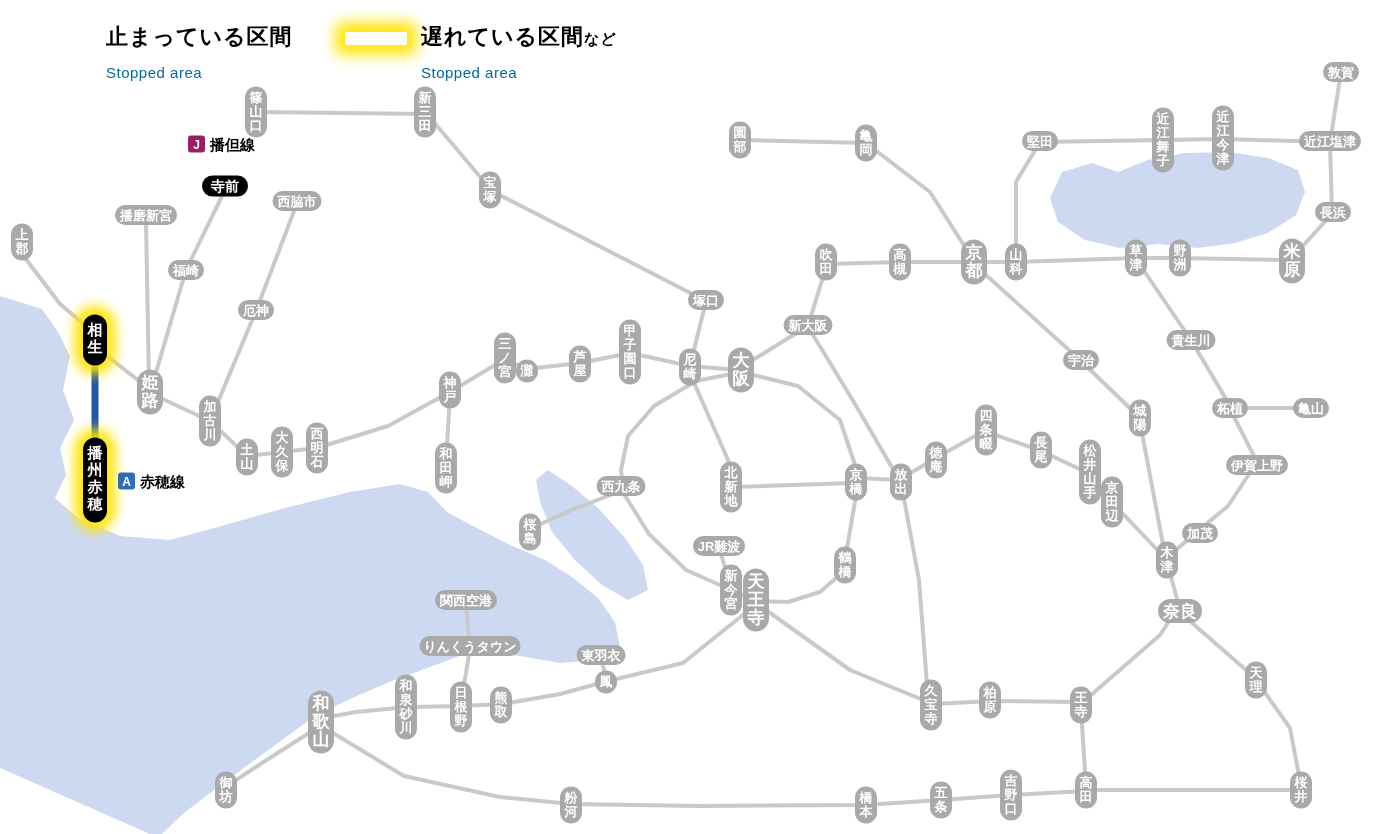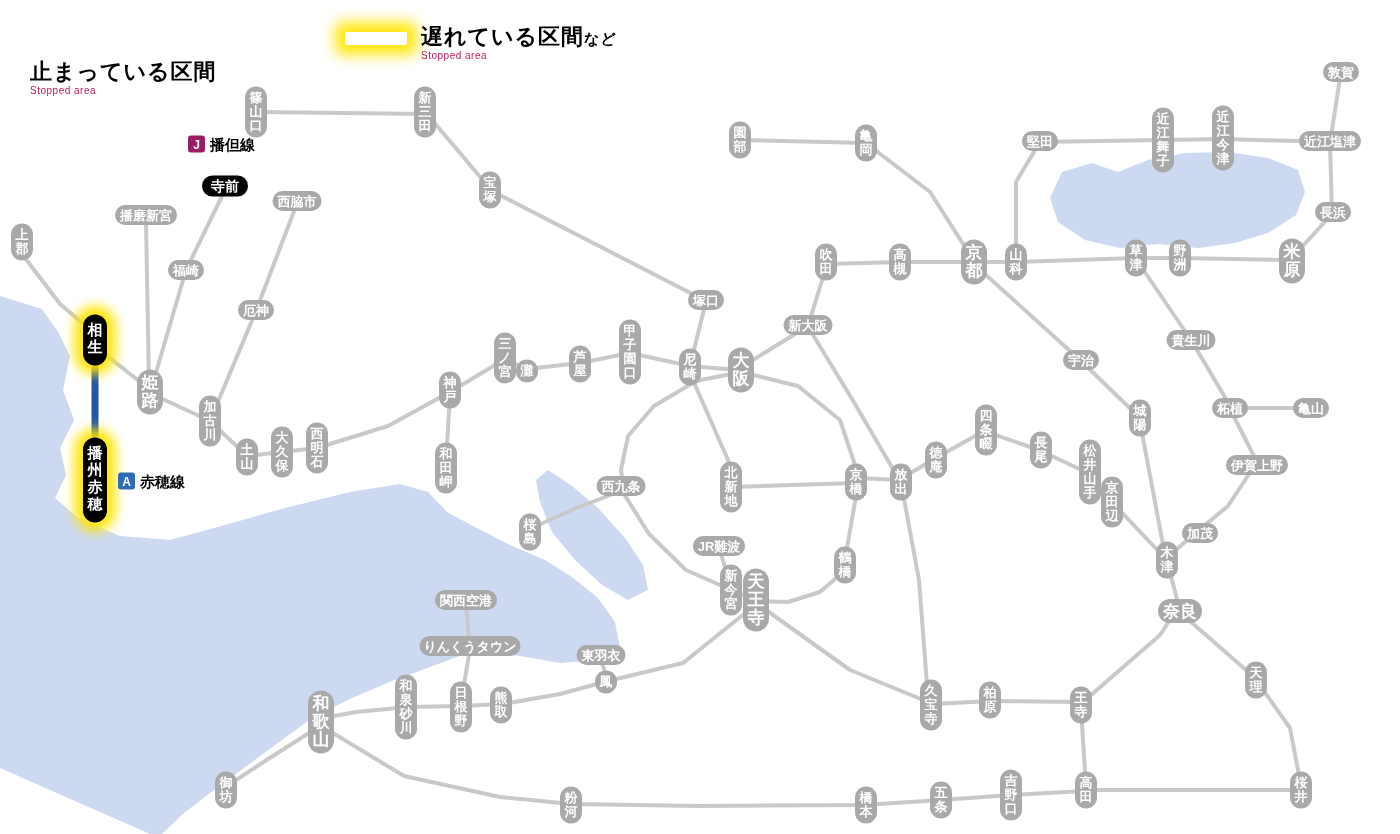--- a/index.html
+++ b/index.html
@@ -4,27 +4,27 @@
 <style>
   html,body{margin:0;padding:0;background:#fff;}
   body{font-family:"Liberation Sans","DejaVu Sans",sans-serif;}
   .stage{position:relative;width:1400px;height:834px;background:#fff;overflow:hidden;}
   .stage svg{position:absolute;left:0;top:0;}
   svg text{font-family:"Liberation Sans","DejaVu Sans",sans-serif;}
 
   
   .legend{position:absolute;left:30px;top:24px;width:720px;height:52px;}
   .legend-item{position:absolute;top:0;display:flex;align-items:flex-start;gap:14px;}
-  .legend-item.stopped{left:0;flex-direction:column;}
+  .legend-item.stopped{left:0;}
   .legend-item.delayed{left:315px;}
   .legend-bar{width:62px;height:13px;border-radius:2px;margin-top:8px;flex:none;}
   .legend-bar.glow{box-shadow:0 0 14px 10px rgba(255,230,0,0.95);}
   .legend-ja{font-size:22px;font-weight:bold;color:#000;line-height:1.15;letter-spacing:1px;white-space:nowrap;}
   .legend-ja .suffix{font-size:15px;}
-  .legend-en{font-size:10px;color:#be185d;margin-top:1px;letter-spacing:.5px;}
+  .legend-en{font-size:15px;color:#0369a1;margin-top:15px;letter-spacing:.5px;}
 </style>
 </head>
 <body>
 
 <div class="stage">
 
   <svg id="map-svg" width="1400" height="834" viewBox="0 0 1400 834">
     <defs>
       <filter id="glow" x="-150%" y="-150%" width="400%" height="400%">
         <feGaussianBlur stdDeviation="6"></feGaussianBlur>

